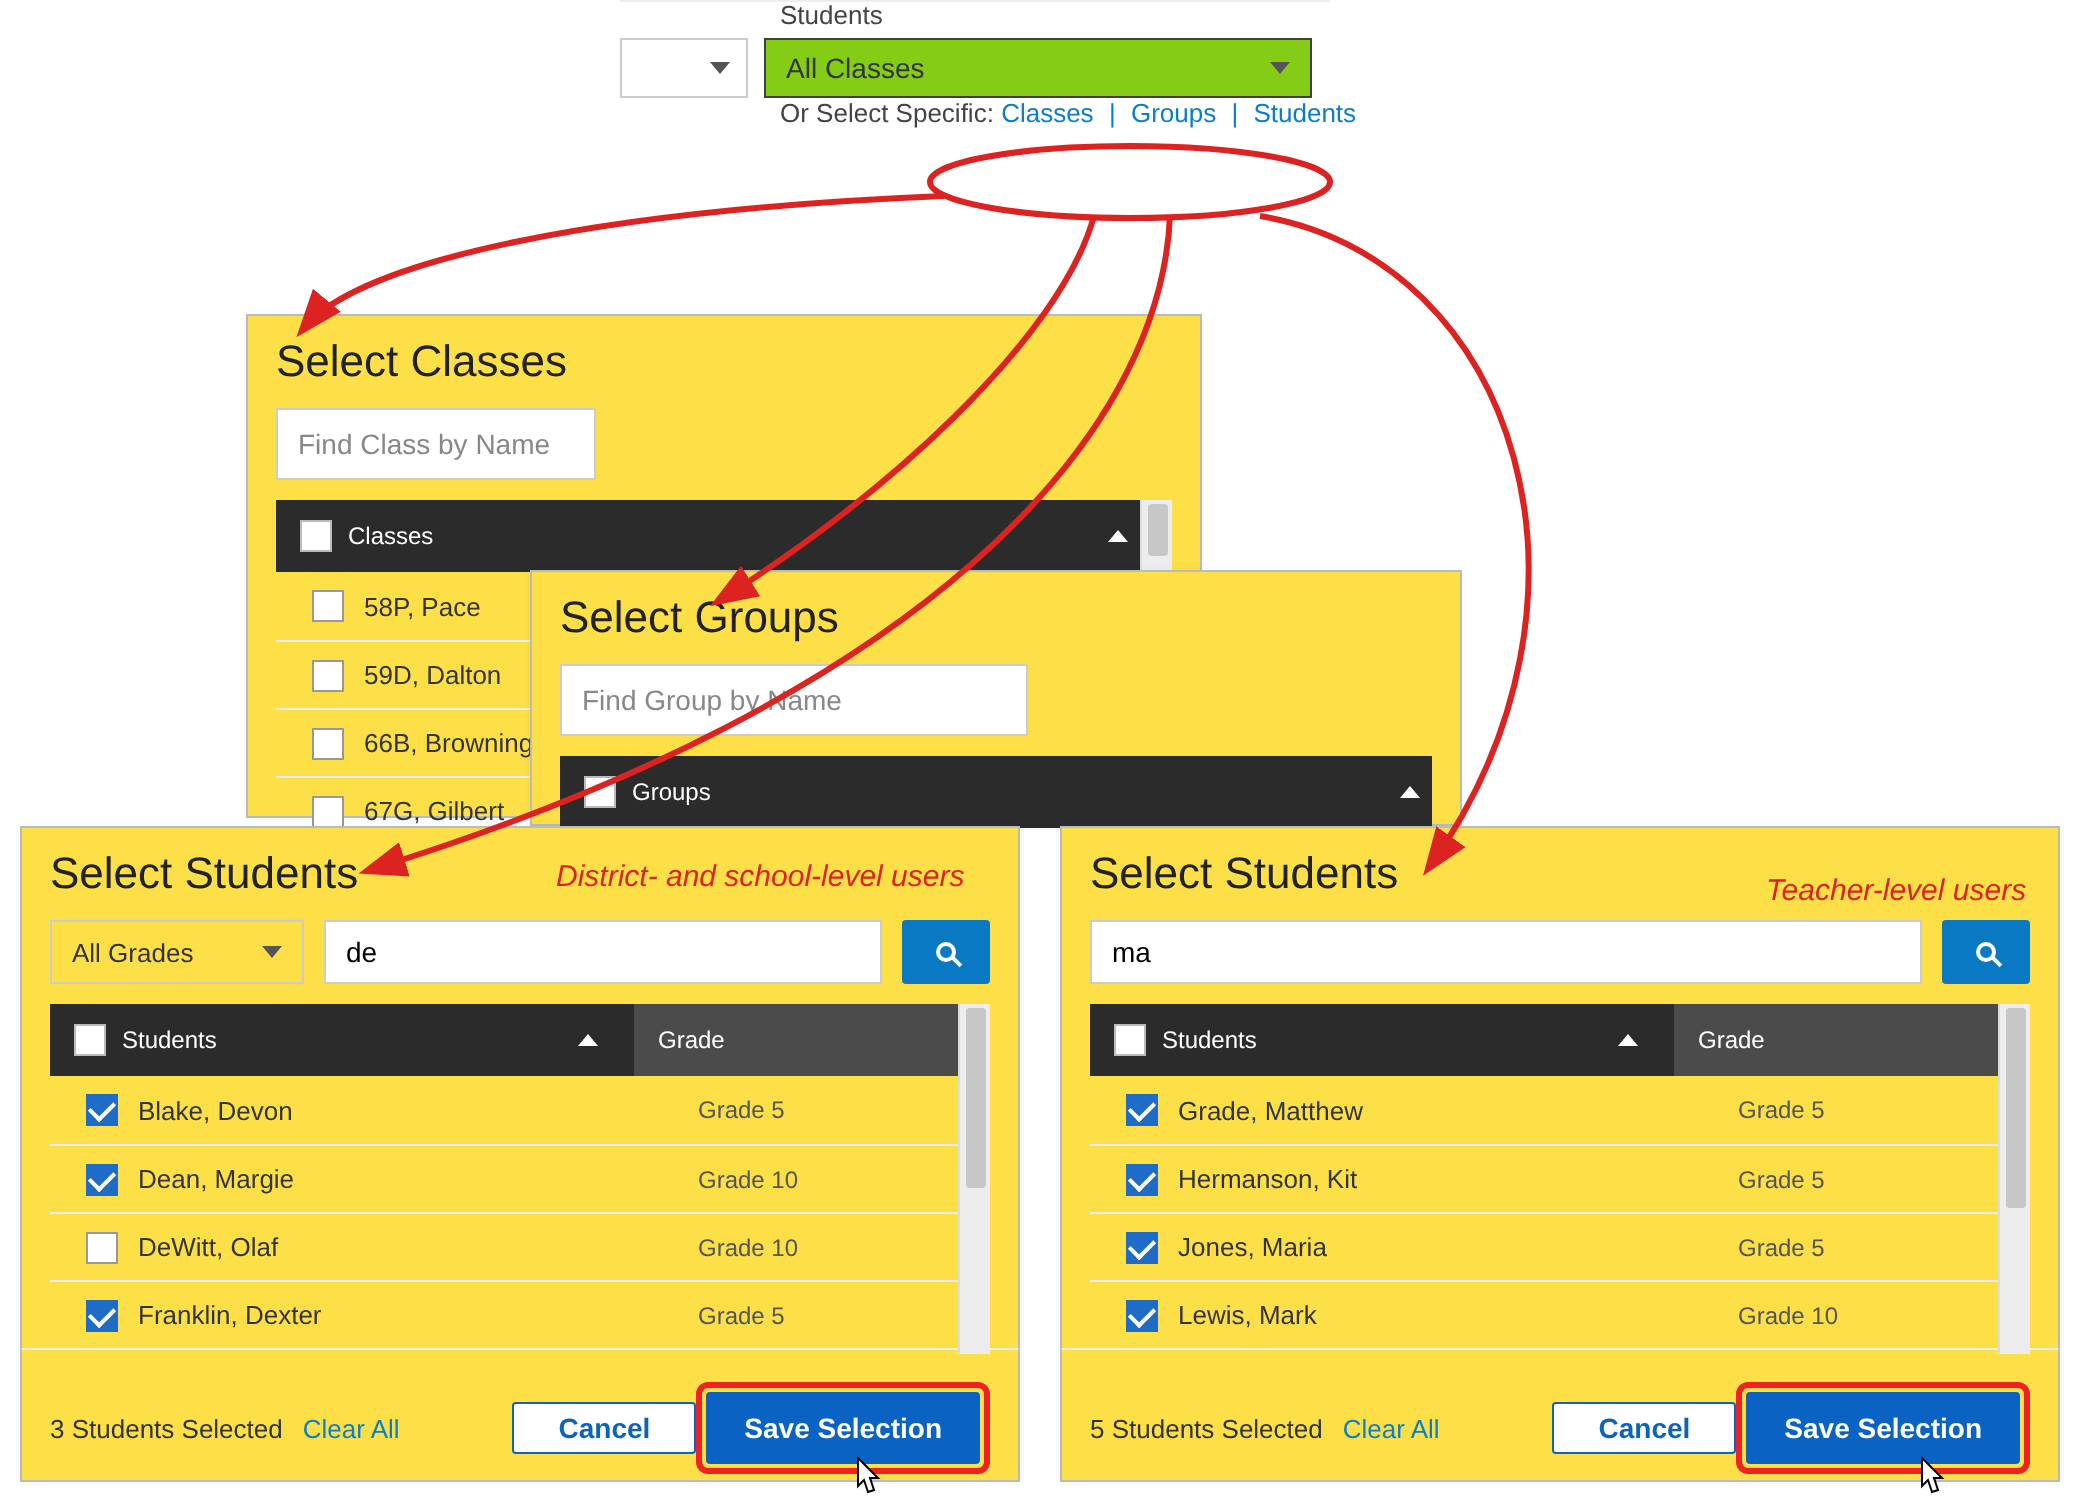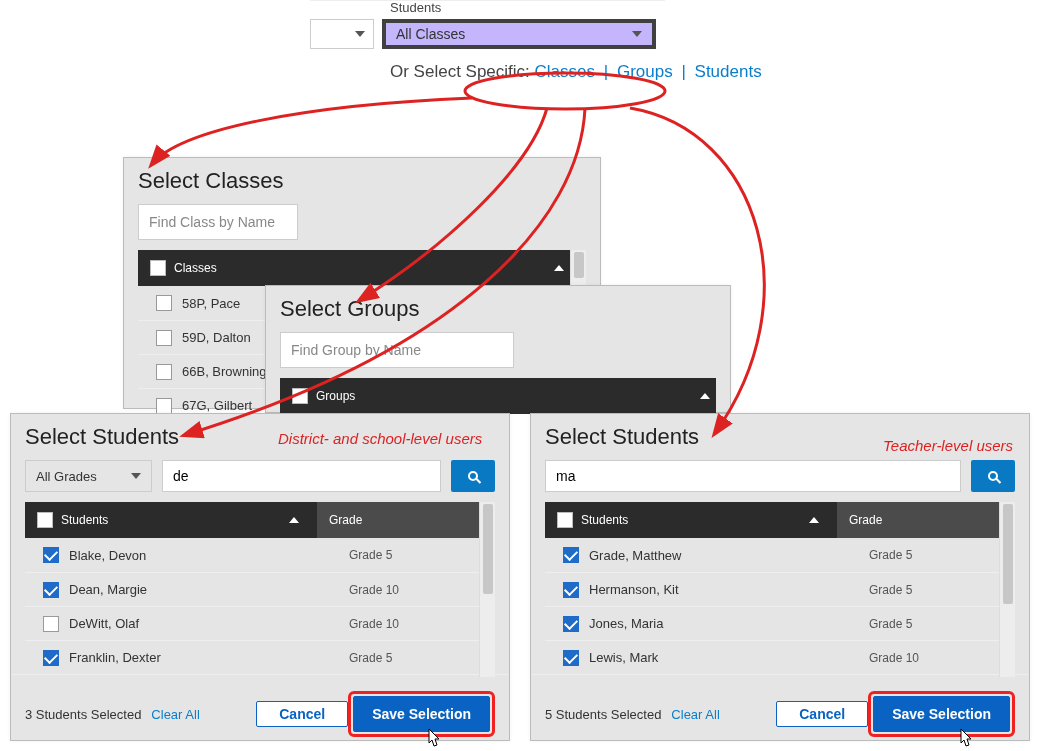--- a/index.html
+++ b/index.html
@@ -16,34 +16,34 @@
   }
   .top-area { position: absolute; left: 310px; top: 0; }
   .top-hr { position: absolute; left: 310px; top: 0; width: 355px; border-top: 1px solid #eee; }
   .top-label { font-size: 13px; color: #444; margin-bottom: 4px; margin-left: 80px; }
   .top-row { display: flex; gap: 8px; align-items: center; }
   .dd-small {
     width: 64px; height: 30px; border: 1px solid #ccc; background: #fff;
     display: flex; align-items: center; justify-content: flex-end; padding-right: 8px;
   }
   .dd-big {
-    width: 274px; height: 30px; border: 4px solid #404040; background: #c4b5fd;
+    width: 274px; height: 30px; border: 1px solid #404040; background: #84cc16;
     display: flex; align-items: center; justify-content: space-between; padding: 0 10px;
   }
   .caret {
     width: 0; height: 0; border-left: 5px solid transparent; border-right: 5px solid transparent;
     border-top: 6px solid #555;
   }
-  .select-line { margin-top: 13px; margin-left: 80px; font-size: 17px; color: #444; }
+  .select-line { margin-left: 80px; font-size: 13px; color: #444; }
   .select-line .lk { color: #0a7ecb; cursor: pointer; }
   .sep { color: #0a7ecb; padding: 0 4px; }
   .annot-red { color: #d22; font-style: italic; position: absolute; font-size: 15px; }
 
   .panel {
-    position: absolute; background: #e5e5e5; border: 1px solid #bbb;
+    position: absolute; background: #fde047; border: 1px solid #bbb;
     box-shadow: 0 0 4px rgba(0,0,0,.05);
   }
   .panel-title { font-size: 22px; font-weight: 400; color: #222; margin: 10px 14px 10px; }
   .find-input {
     margin: 0 14px 10px; height: 32px; border: 1px solid #ccc; padding: 17px 10px;
     font-size: 14px; color: #555; display: block;
   }
   .find-input::placeholder { color: #888; }
   .hdr-bar {
     display: flex; align-items: center; background: #2b2b2b; color: #fff;

